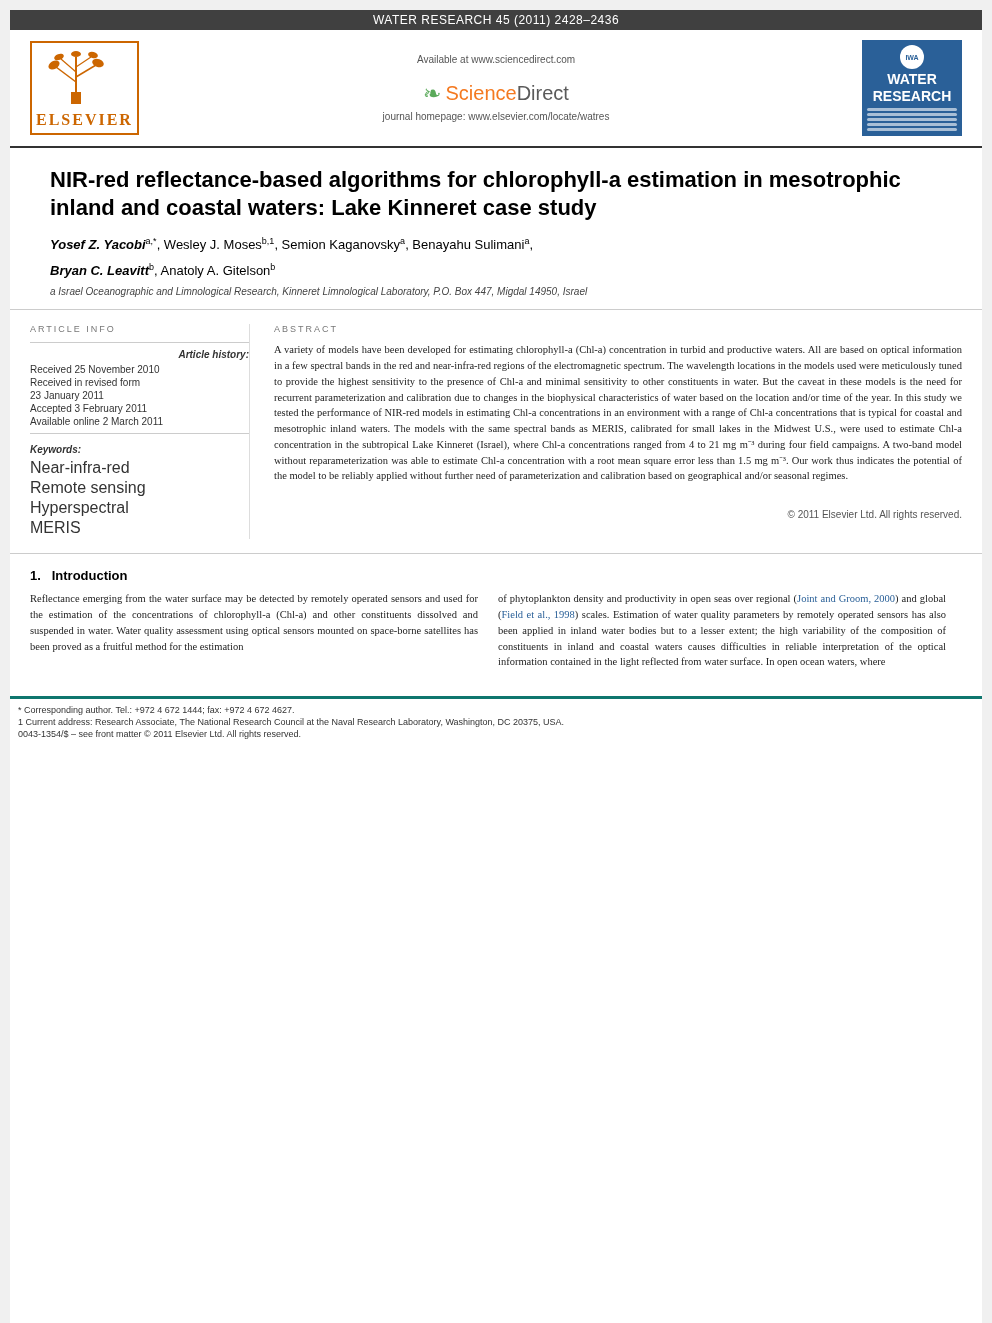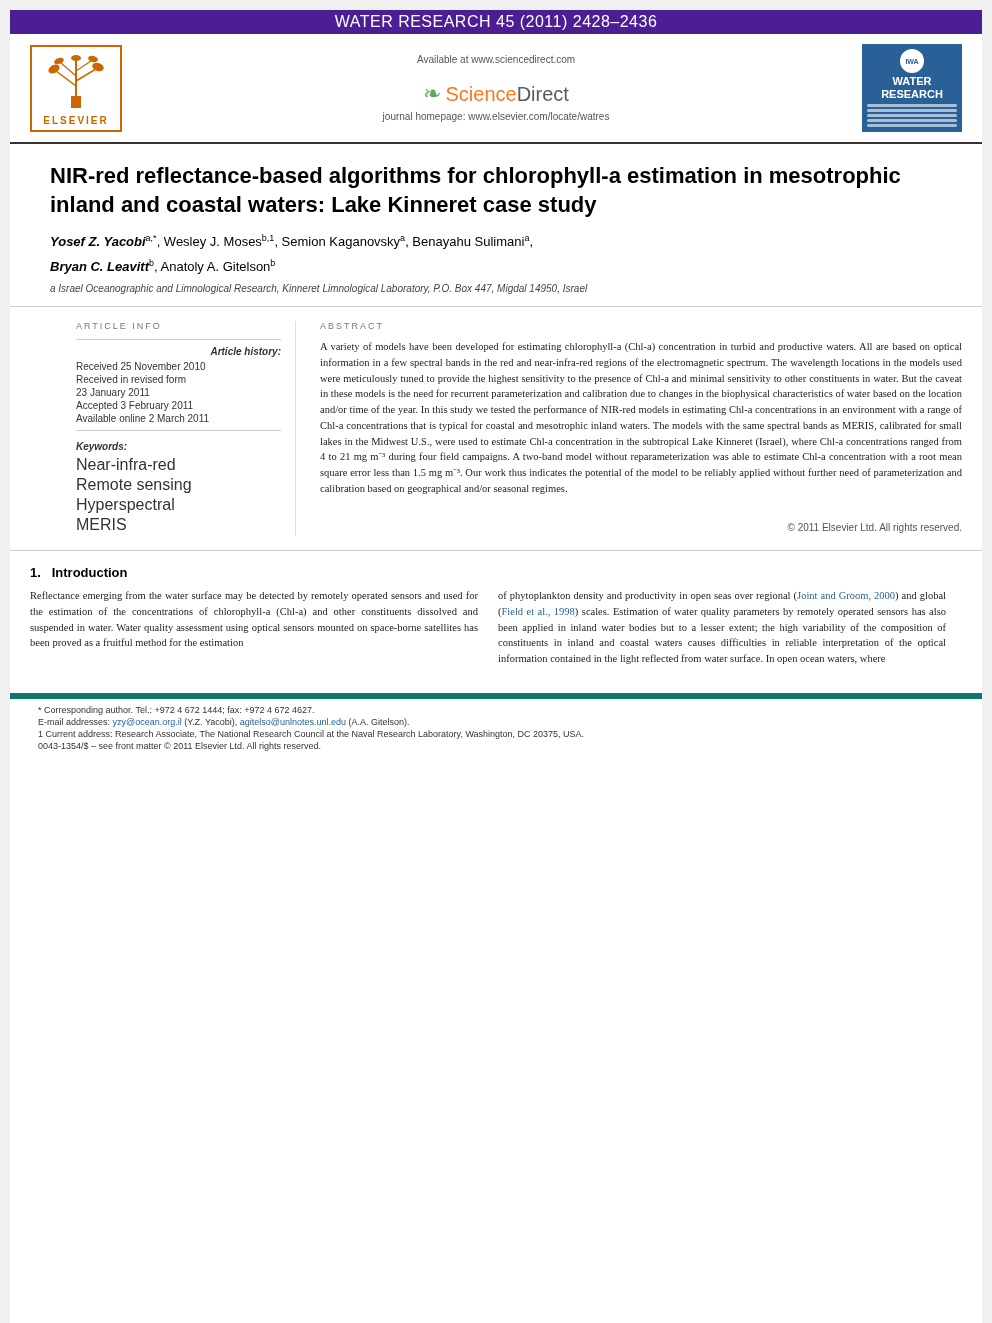--- a/index.html
+++ b/index.html
@@ -12,24 +12,24 @@
     }
     .page {
       width: 992px;
       min-height: 1323px;
       background: #fff;
       padding: 0;
       position: relative;
     }
     
     .journal-bar {
-      background: #4c1d95;
+      background: #404040;
       color: #fff;
       text-align: center;
-      font-size: 16px;
+      font-size: 12px;
       padding: 3px 0;
       letter-spacing: 0.5px;
       font-family: Arial, sans-serif;
     }
     
     .header-area {
       display: flex;
       align-items: center;
       padding: 10px 20px;
       border-bottom: 2px solid #333;
@@ -39,22 +39,22 @@
       width: 100px;
       flex-shrink: 0;
     }
     .elsevier-logo .logo-box {
       border: 2px solid #cc6600;
       padding: 4px;
       display: inline-block;
     }
     .elsevier-logo .logo-name {
       color: #cc6600;
-      font-family: Liberation Sans, sans-serif;
-      font-size: 10px;
+      font-family: Liberation Serif, serif;
+      font-size: 16px;
       font-weight: bold;
       letter-spacing: 2px;
       display: block;
       text-align: center;
     }
     .header-center {
       flex: 1;
       text-align: center;
     }
     .header-center .available-text {
@@ -93,21 +93,21 @@
       border: 1px solid #2a6098;
       padding: 4px;
       background: #2a6098;
       color: white;
       font-family: Arial, sans-serif;
       font-size: 9px;
       text-align: center;
     }
     .water-research-logo .wr-title {
       font-weight: bold;
-      font-size: 11px;
+      font-size: 14px;
       line-height: 1.2;
     }
     
     .title-section {
       padding: 18px 40px 10px 40px;
       border-bottom: 1px solid #ccc;
     }
     .article-title {
       font-size: 22px;
       font-weight: bold;
@@ -141,22 +141,20 @@
     .two-col-section {
       display: flex;
       padding: 14px 20px;
       gap: 20px;
       border-bottom: 1px solid #ccc;
     }
     .left-col {
       width: 220px;
       flex-shrink: 0;
       border-right: 1px solid #ddd;
-      padding-right: 14px;
-      margin-left: 46px;
     }
     .right-col {
       flex: 1;
       padding-left: 4px;
     }
     .section-header {
       font-family: Arial, sans-serif;
       font-size: 9px;
       letter-spacing: 2px;
       color: #777;
@@ -236,22 +234,22 @@
       color: #222;
       text-align: justify;
       margin-bottom: 6px;
     }
     .body-text a, .body-text .citation {
       color: #2a6098;
       text-decoration: none;
     }
     
     .footer-notes {
-      border-top: 6px solid #0f766e;
-      padding: 6px 28px;
+      border-top: 3px solid #0f766e;
+      padding: 6px 8px;
       margin-top: 20px;
     }
     .footer-note {
       font-size: 9px;
       color: #333;
       margin-bottom: 2px;
       font-family: Arial, sans-serif;
     }
     .footer-note a {
       color: #2a6098;
@@ -405,24 +403,17 @@
       <div class="body-right">
         <p class="body-text">of phytoplankton density and productivity in open seas over regional (<span class="citation">Joint and Groom, 2000</span>) and global (<span class="citation">Field et al., 1998</span>) scales. Estimation of water quality parameters by remotely operated sensors has also been applied in inland water bodies but to a lesser extent; the high variability of the composition of constituents in inland and coastal waters causes difficulties in reliable interpretation of the optical information contained in the light reflected from water surface. In open ocean waters, where</p>
       </div>
     </div>
   </div>
 
   <div class="footer-notes">
     <div class="footer-note">
       <span>* Corresponding author. Tel.: +972 4 672 1444; fax: +972 4 672 4627.</span>
     </div>
-    <div class="footer-note">
-      <span>E-mail addresses:</span>
-      <a>yzy@ocean.org.il</a>
-      <span>(Y.Z. Yacobi),</span>
-      <a>agitelso@unlnotes.unl.edu</a>
-      <span>(A.A. Gitelson).</span>
-    </div>
     <div class="footer-note">1 Current address: Research Associate, The National Research Council at the Naval Research Laboratory, Washington, DC 20375, USA.</div>
     <div class="footer-note">0043-1354/$ – see front matter © 2011 Elsevier Ltd. All rights reserved.</div>
   </div>
 
 </div>
 
 </body></html>

